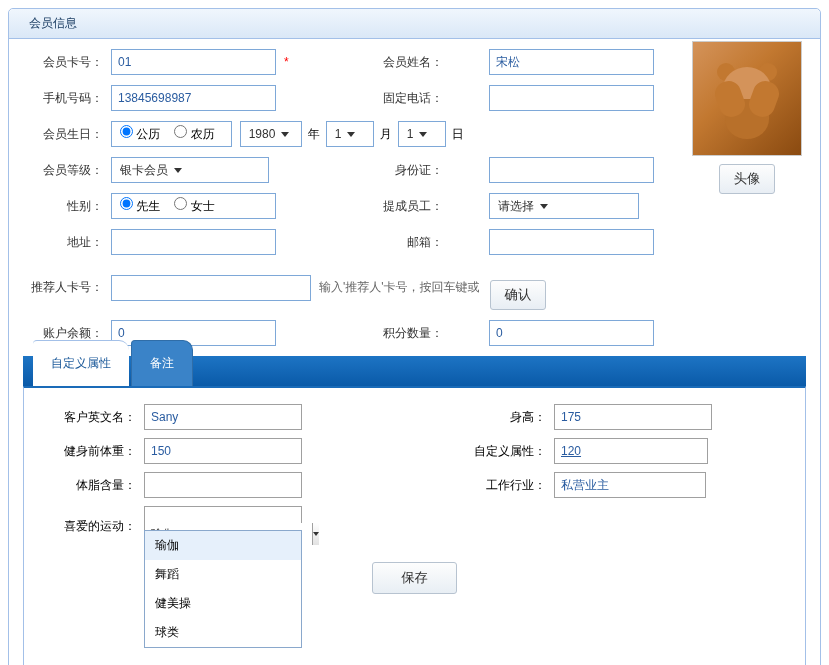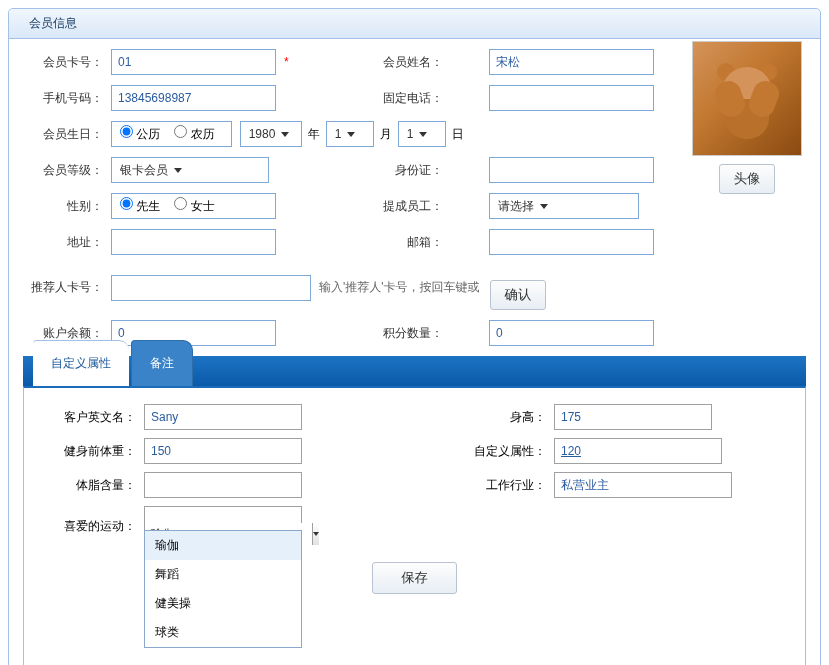--- a/index.html
+++ b/index.html
@@ -265,31 +265,31 @@
           <input class="input" style="width: 158px; border-color: rgb(160, 160, 160);" value="175">
         </div>
       </div>
       <div class="crow">
         <div class="ccell ccell-l">
           <span class="clbl">健身前体重：</span>
           <input class="input" style="width: 158px; border-color: rgb(160, 160, 160);" value="150">
         </div>
         <div class="ccell ccell-r">
           <span class="clbl">自定义属性：</span>
-          <input class="input" style="width: 168px; border-color: rgb(160, 160, 160); text-decoration: underline;" value="120">
+          <input class="input" style="width: 154px; border-color: rgb(160, 160, 160); text-decoration: underline;" value="120">
         </div>
       </div>
       <div class="crow">
         <div class="ccell ccell-l">
           <span class="clbl">体脂含量：</span>
           <input class="input" style="width: 158px; border-color: rgb(160, 160, 160);" value="">
         </div>
         <div class="ccell ccell-r">
           <span class="clbl">工作行业：</span>
-          <input class="input" style="width: 178px; border-color: rgb(160, 160, 160);" value="私营业主">
+          <input class="input" style="width: 152px; border-color: rgb(160, 160, 160);" value="私营业主">
         </div>
       </div>
       <div class="crow">
         <div class="ccell ccell-l">
           <span class="clbl">喜爱的运动：</span>
           <div class="combo">
             <input value="瑜伽" style="">
             <div class="cbtn">
                 <div class="caret2"></div>
               </div>

